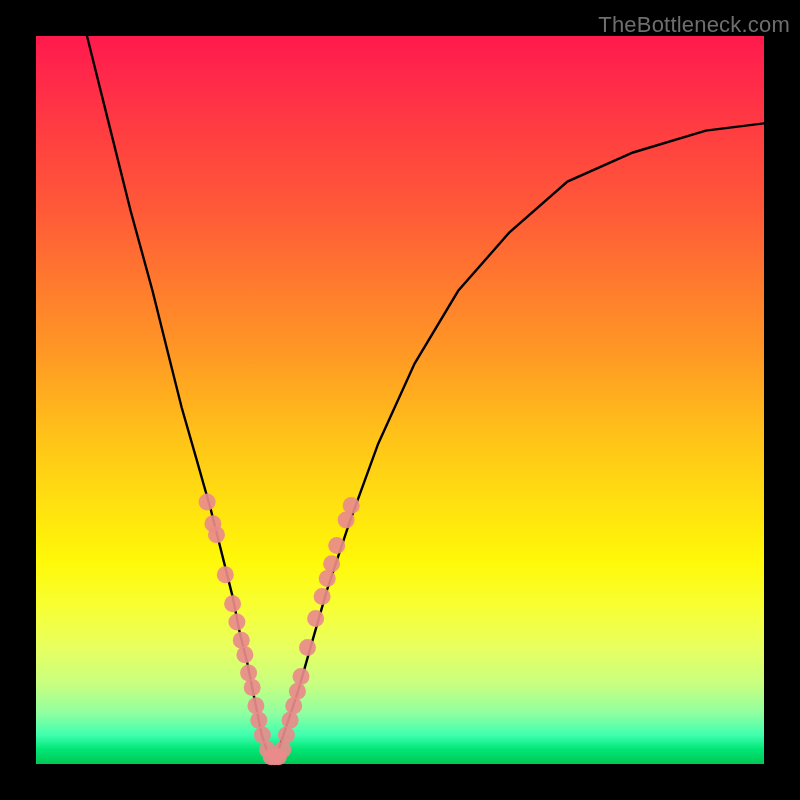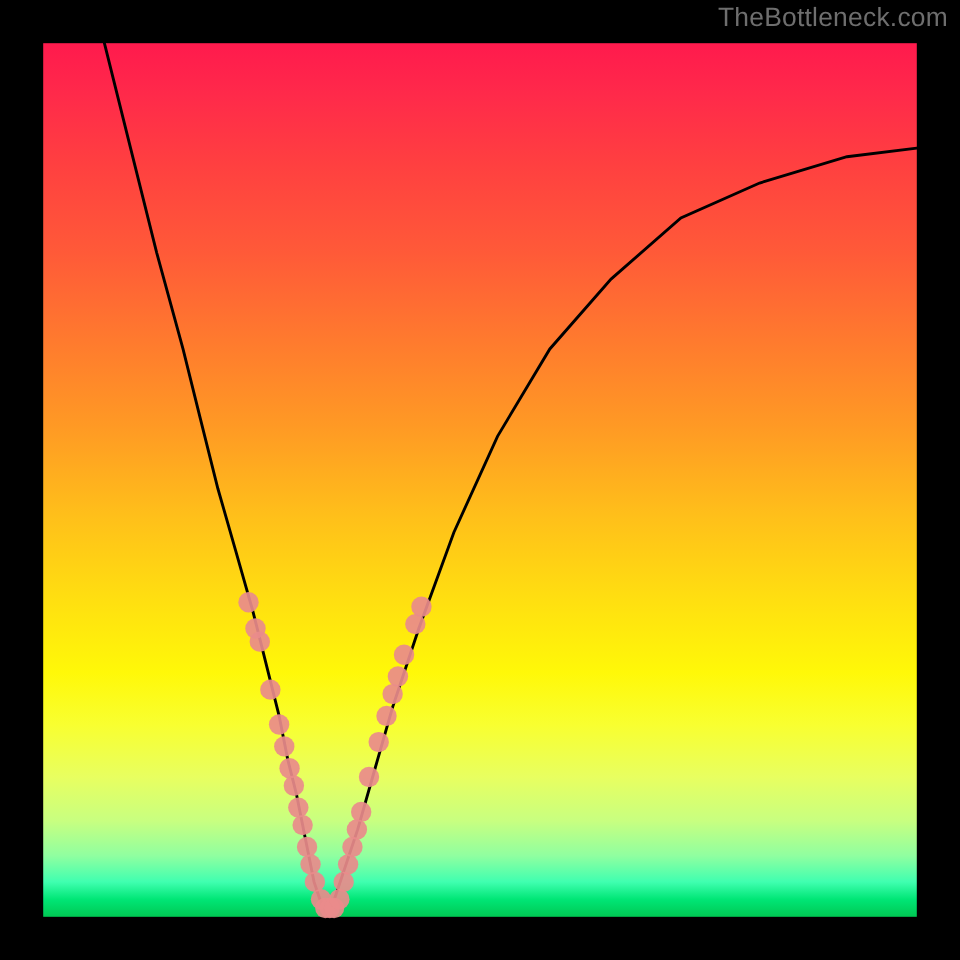--- a/index.html
+++ b/index.html
@@ -39,21 +39,21 @@
       #e8ff60 84%,
       #c8ff80 89%,
       #90ffa0 93%,
       #40ffb0 96%,
       #00e676 98%,
       #00c853 100%
     );
   }
   .watermark {
     position: absolute;
-    top: 2px;
+    top: 12px;
     right: 10px;
     color: #6e6e6e;
     font-size: 22px;
     letter-spacing: 0.2px;
     user-select: none;
   }
   svg.curve-layer {
     position: absolute;
     inset: 0;
     width: 100%;

